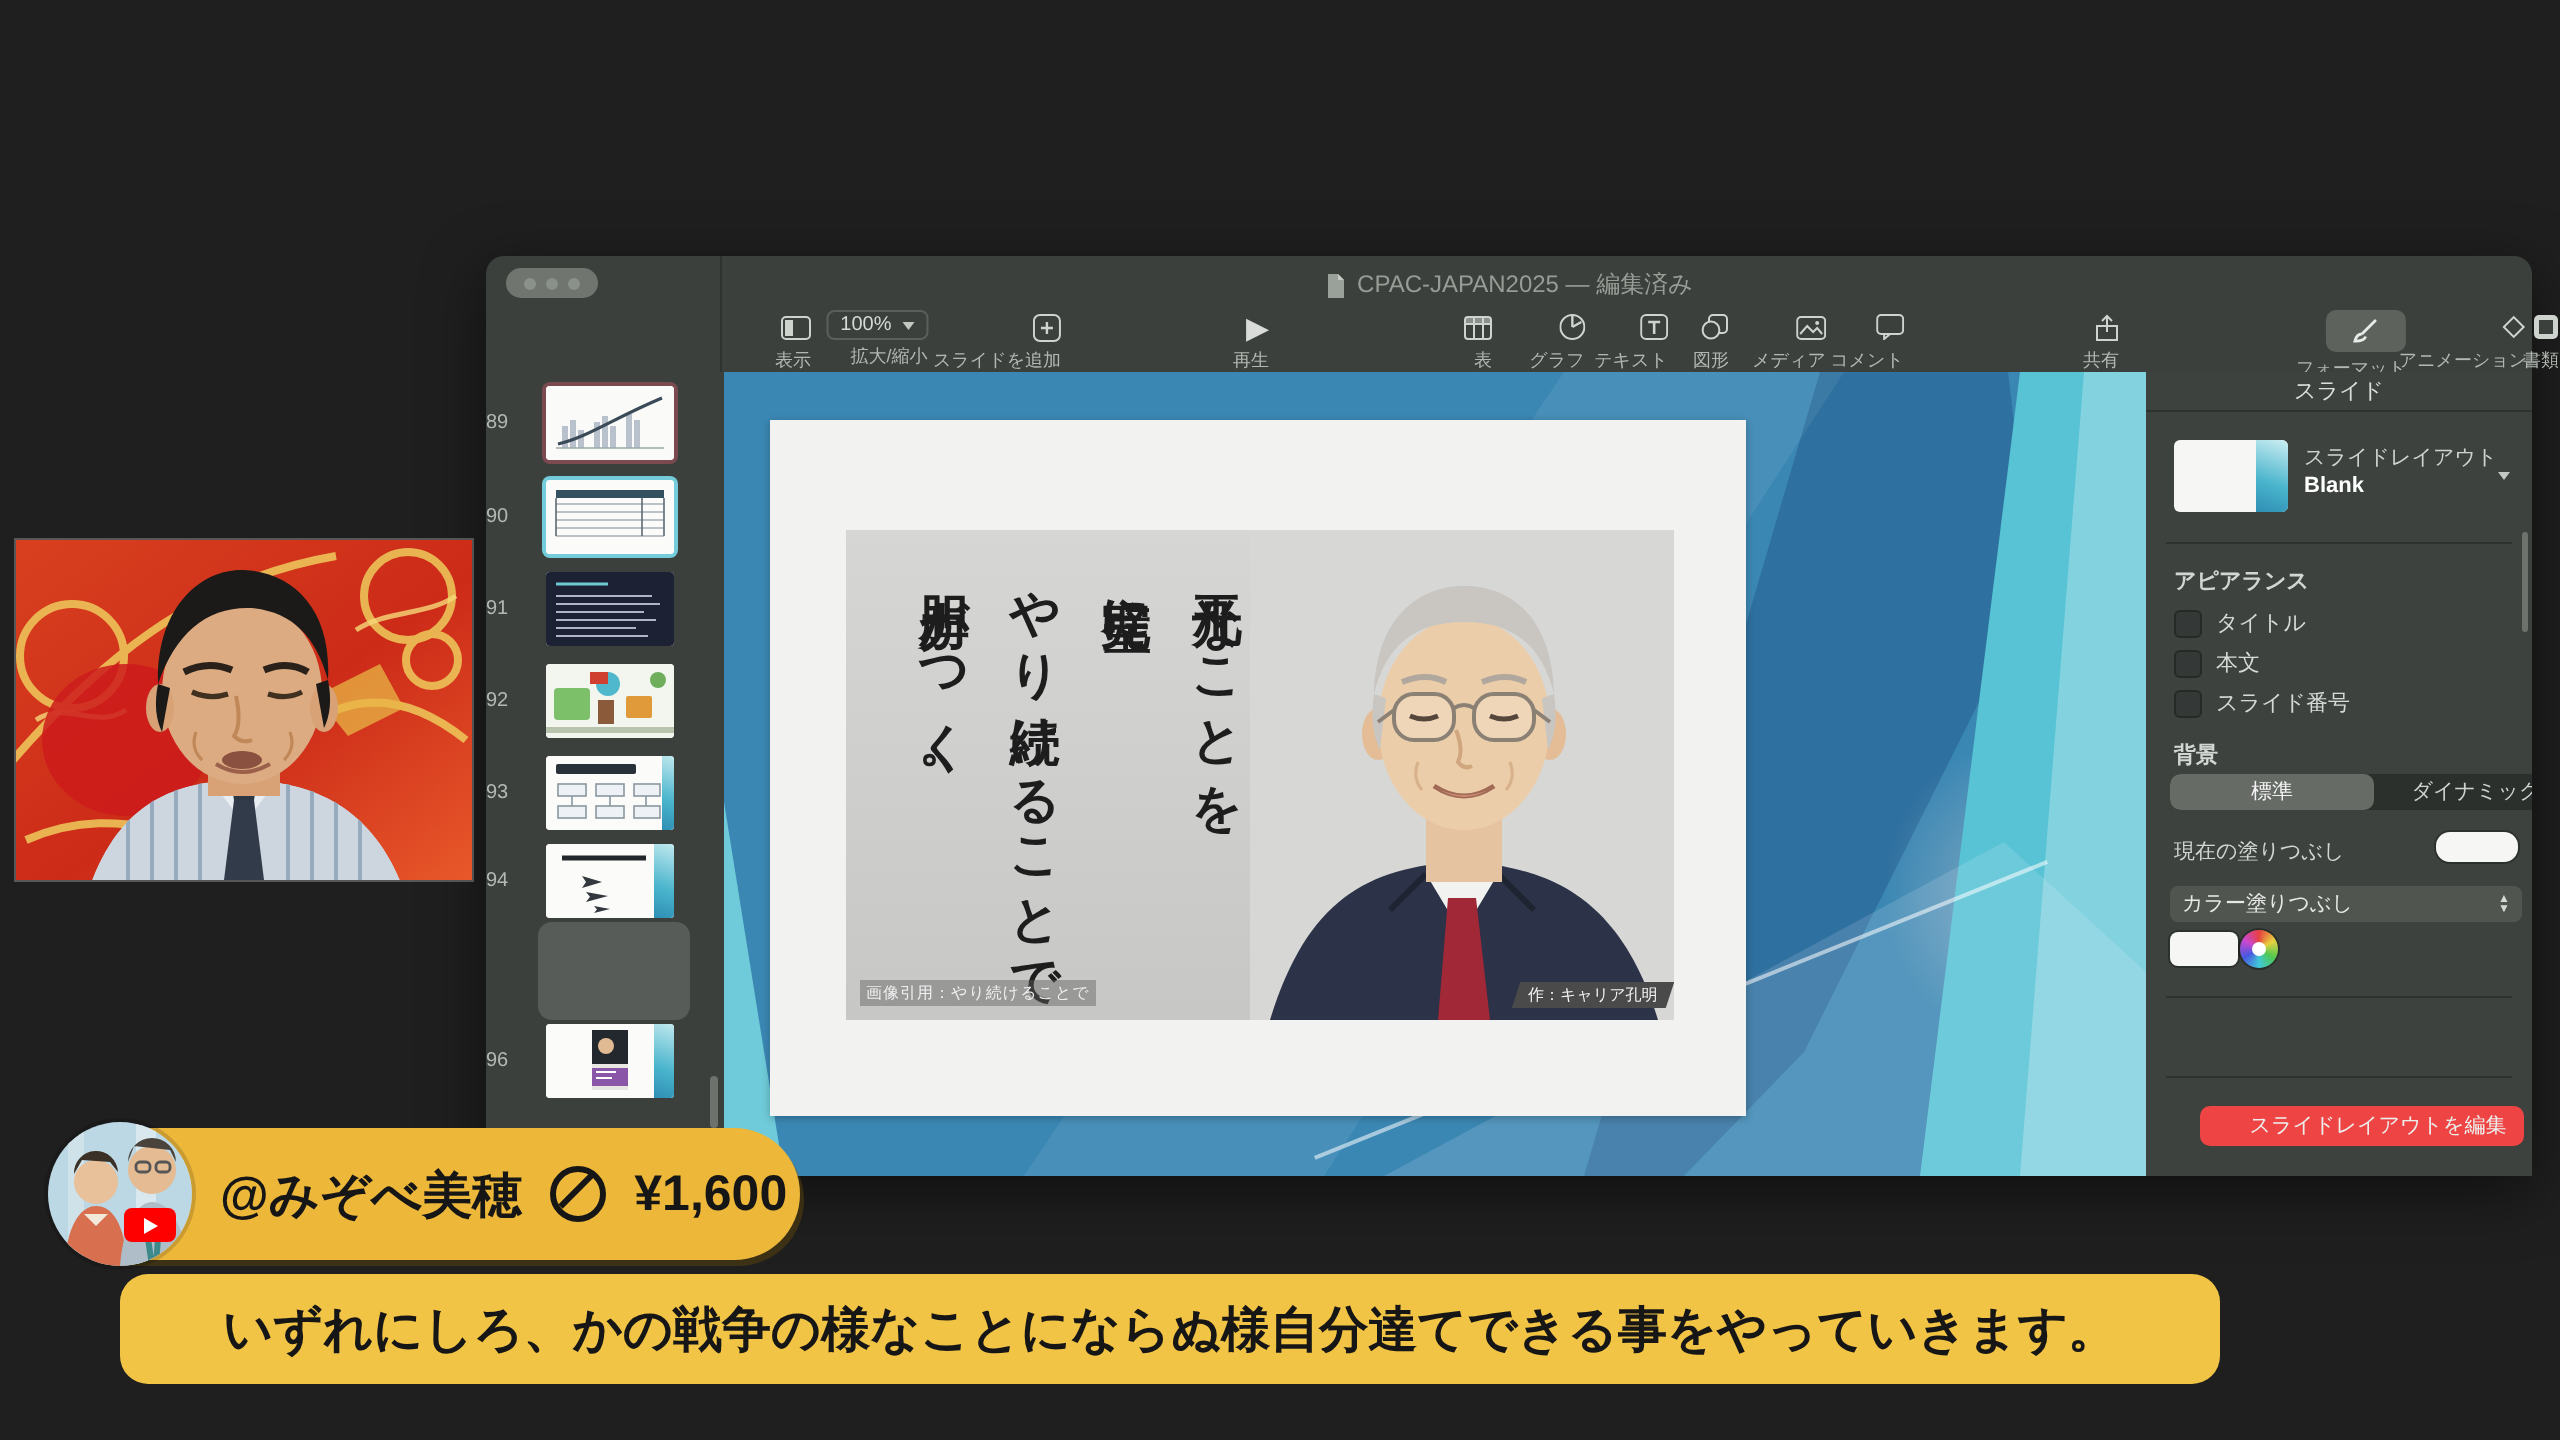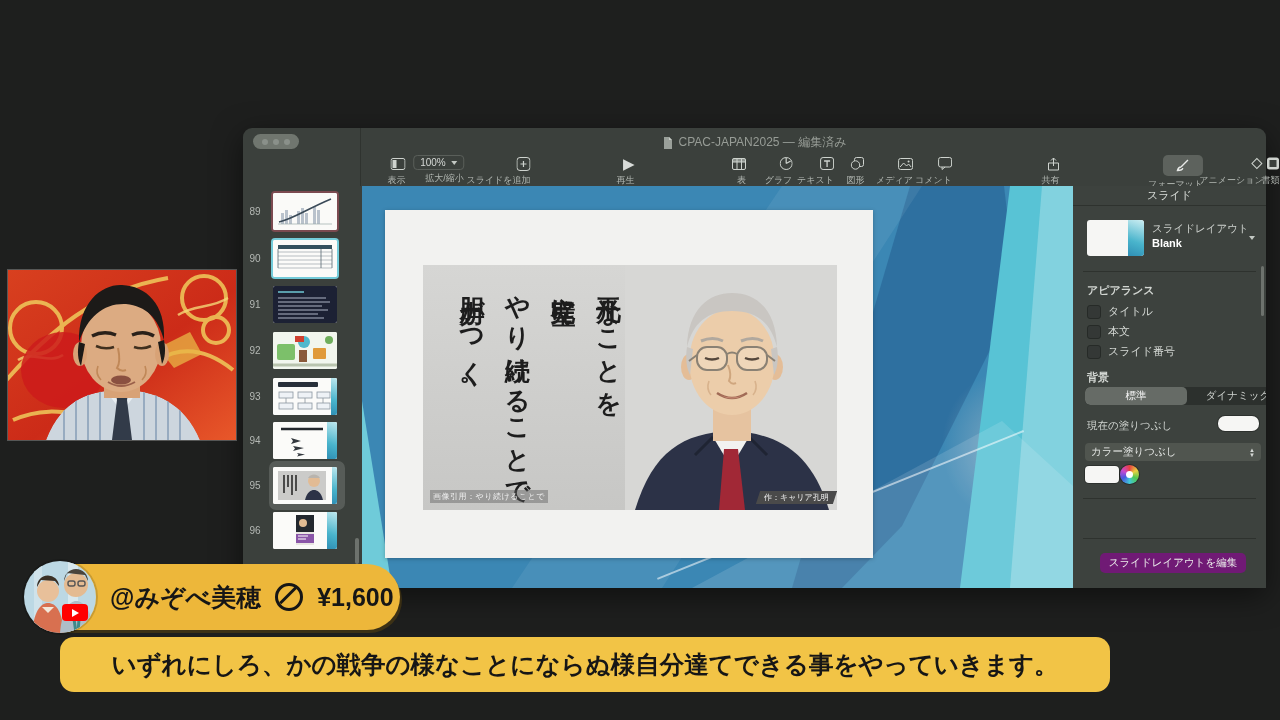--- a/index.html
+++ b/index.html
@@ -25,21 +25,21 @@
   .tlabel{font-size:9px;color:#b2b7b2;white-space:nowrap;margin-left:31px;}
   .zoombox{border:1px solid #5a5f5a;border-radius:4px;padding:1px 6px;font-size:10px;color:#d6d9d6;
            display:flex;align-items:center;gap:5px;}
   .chev{width:0;height:0;border-left:3.5px solid transparent;border-right:3.5px solid transparent;
         border-top:4px solid #c3c8c3;display:inline-block;}
   .fmt-pill{background:#5d625d;border-radius:5px;padding:2px 13px;}
 
   
   .thumbs{left:0;top:58px;width:119px;height:402px;overflow:hidden;}
   .trow{position:absolute;left:0;width:119px;height:37px;display:flex;align-items:center;}
-  .tnum{width:24px;text-align:center;font-size:10px;color:#b4b8b4;margin-right:6px;flex:none;}
+  .tnum{width:24px;text-align:left;font-size:10px;color:#b4b8b4;margin-right:6px;flex:none;}
   .tthumb{width:64px;height:37px;border-radius:2px;background:#fff;overflow:hidden;position:relative;flex:none;}
   .selwrap{position:absolute;left:26px;width:76px;height:49px;background:#575c58;border-radius:7px;}
   .tealedge{position:absolute;right:0;top:0;width:10px;height:100%;
             background:linear-gradient(200deg,#bfe8ee 0%,#49b4cc 60%,#2f8fb5 100%);}
   .vscroll{position:absolute;width:4px;border-radius:2px;background:#6d726d;}
 
   
   .canvas{left:119px;top:58px;width:711px;height:402px;background:#3b87b4;overflow:hidden;}
   .lyr{position:absolute;left:0;top:0;width:711px;height:402px;}
   .whiteline{position:absolute;left:295px;top:392px;width:395px;height:1.5px;
@@ -77,23 +77,23 @@
   .dropdown{position:absolute;left:12px;top:257px;width:176px;height:18px;background:#50554f;
             border-radius:4px;display:flex;align-items:center;font-size:10.5px;color:#e6e8e6;
             padding:0 6px;box-sizing:border-box;justify-content:space-between;}
   .stepper{display:flex;flex-direction:column;line-height:4px;font-size:6px;color:#d6d9d6;gap:1px;}
   .colorwell{position:absolute;left:12px;top:280px;width:34px;height:17px;background:#f6f6f4;
              border-radius:4px;box-shadow:0 0 0 1px rgba(0,0,0,.25);}
   .wheel{position:absolute;left:47px;top:279px;width:19px;height:19px;border-radius:50%;
          background:conic-gradient(#e84040,#e8d040,#50c850,#40c8d8,#4858e0,#c848d0,#e84040);
          box-shadow:0 0 0 1px rgba(0,0,0,.3);}
   .wheel::after{content:"";position:absolute;left:6px;top:6px;width:7px;height:7px;border-radius:50%;background:#fff;}
-  .editbtn{position:absolute;left:27px;top:367px;width:146px;height:20px;background:#701a75;
+  .editbtn{position:absolute;left:27px;top:367px;width:146px;height:20px;background:#ef4444;
            border-radius:5px;display:flex;align-items:center;justify-content:center;
-           font-size:10.5px;color:#eceeec;}
+           font-size:10.5px;color:#eceeec;padding-left:16px;}
 
   
   .webcam{left:8px;top:270px;width:228px;height:170px;overflow:hidden;
           box-shadow:0 0 0 1px rgba(255,255,255,.25);}
 
   
   .superchat{left:28px;top:564px;width:372px;height:66px;background:#edb73a;border-radius:36px;
              box-shadow:2px 3px 0 rgba(120,85,10,.35);}
   .scavatar{position:absolute;left:-4px;top:-3px;width:72px;height:72px;border-radius:50%;overflow:hidden;
             box-shadow:0 0 0 2px rgba(0,0,0,.15);}
@@ -371,36 +371,20 @@
               <path d="M18 16 l10 3 -10 3 2 -3 z"></path>
               <path d="M20 24 l11 2 -11 3 2 -2.6 z"></path>
               <path d="M24 31 l8 1.5 -8 2 1.5 -1.8 z"></path>
               </g>
             </svg>
           <div class="tealedge"></div>
         </div>
       </div>
 
       <div class="selwrap" style="top:275px;"></div>
-      <div class="trow" style="top:281px;">
-        <div class="tnum">95</div>
-        <div class="tthumb">
-          <svg width="64" height="37" viewBox="0 0 64 37">
-              <rect width="64" height="37" fill="#fbfbf9"></rect>
-            <rect x="5" y="4" width="48" height="29" fill="#cbcbc9"></rect>
-            <g stroke="#2a2a2a" stroke-width="1.6">
-                <path d="M11 8 v18 M15 8 v12 M19 8 v20 M23 8 v16"></path>
-              </g>
-            <circle cx="41" cy="14" r="6" fill="#e2bb94"></circle>
-            <path d="M35 11 a7 7 0 0 1 12 0" fill="#b8b4ae"></path>
-            <path d="M32 33 c2-8 6-10 9-10 c3 0 7 2 9 10 z" fill="#2c3247"></path>
-            </svg>
-          <div class="tealedge" style="width:5px;"></div>
-        </div>
-      </div>
 
       <div class="trow" style="top:326px;">
         <div class="tnum">96</div>
         <div class="tthumb">
           <svg width="64" height="37" viewBox="0 0 64 37">
               <rect width="64" height="37" fill="#fbfbf9"></rect>
             <rect x="23" y="3" width="18" height="30" fill="#e8e6e2"></rect>
             <rect x="23" y="3" width="18" height="17" fill="#23282e"></rect>
             <circle cx="30" cy="11" r="4" fill="#e0ba92"></circle>
             <rect x="23" y="22" width="18" height="9" fill="#8a56a8"></rect>

